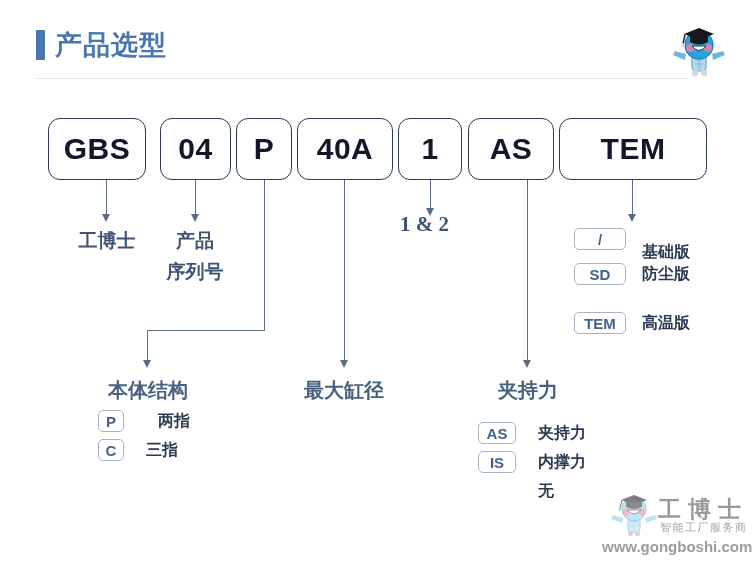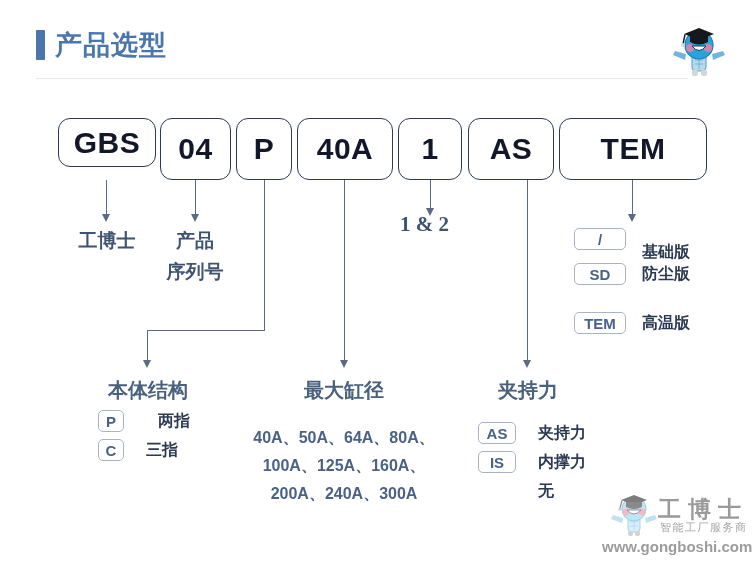--- a/index.html
+++ b/index.html
@@ -249,21 +249,21 @@
 
       <path d="M24 22 Q31 31 38 22 Z" fill="#ffffff" stroke="#16384f" stroke-width="1"></path>
 
       <path d="M16 10 L31 4 L46 10 L31 16 Z" fill="#15181d"></path>
       <path d="M22 12 L22 18 Q31 23 40 18 L40 12" fill="#15181d"></path>
       <line x1="17" y1="10.5" x2="15" y2="20" stroke="#15181d" stroke-width="1.4"></line>
       <circle cx="15" cy="21" r="2" fill="#d9d9d9"></circle>
     </svg>
   </div>
 
-  <div class="code-box" style="left:58px;  top:118px; width:98px;  height:49px;">GBS</div>
+  <div class="code-box" style="left:48px;  top:118px; width:98px;  height:62px;">GBS</div>
   <div class="code-box" style="left:160px; top:118px; width:71px;  height:62px;">04</div>
   <div class="code-box" style="left:236px; top:118px; width:56px;  height:62px;">P</div>
   <div class="code-box" style="left:297px; top:118px; width:96px;  height:62px;">40A</div>
   <div class="code-box" style="left:398px; top:118px; width:64px;  height:62px;">1</div>
   <div class="code-box" style="left:468px; top:118px; width:86px;  height:62px;">AS</div>
   <div class="code-box" style="left:559px; top:118px; width:148px; height:62px;">TEM</div>
 
   <div class="vline" style="left:106px; top:180px; height:36px;"></div>
   <div class="arrow" style="left:102px; top:214px;"></div>
 
@@ -300,25 +300,20 @@
       <div class="opt-chip">P</div>
       <div class="opt-desc" style="margin-left:34px;">两指</div>
     </div>
     <div class="opt-row">
       <div class="opt-chip">C</div>
       <div class="opt-desc" style="margin-left:22px;">三指</div>
     </div>
   </div>
 
   <div class="sec-title" style="left:288px; top:378px; width:112px;">最大缸径</div>
-  <div class="bore-list" style="left:234px; top:424px; width:220px;">
-    <div>40A、50A、64A、80A、</div>
-    <div>100A、125A、160A、</div>
-    <div>200A、240A、300A</div>
-  </div>
 
   <div class="sec-title" style="left:483px; top:378px; width:90px;">夹持力</div>
   <div class="opt-list" style="left:478px; top:422px;">
     <div class="opt-row">
       <div class="opt-chip" style="width:38px;">AS</div>
       <div class="opt-desc" style="margin-left:22px;">夹持力</div>
     </div>
     <div class="opt-row">
       <div class="opt-chip" style="width:38px;">IS</div>
       <div class="opt-desc" style="margin-left:22px;">内撑力</div>

